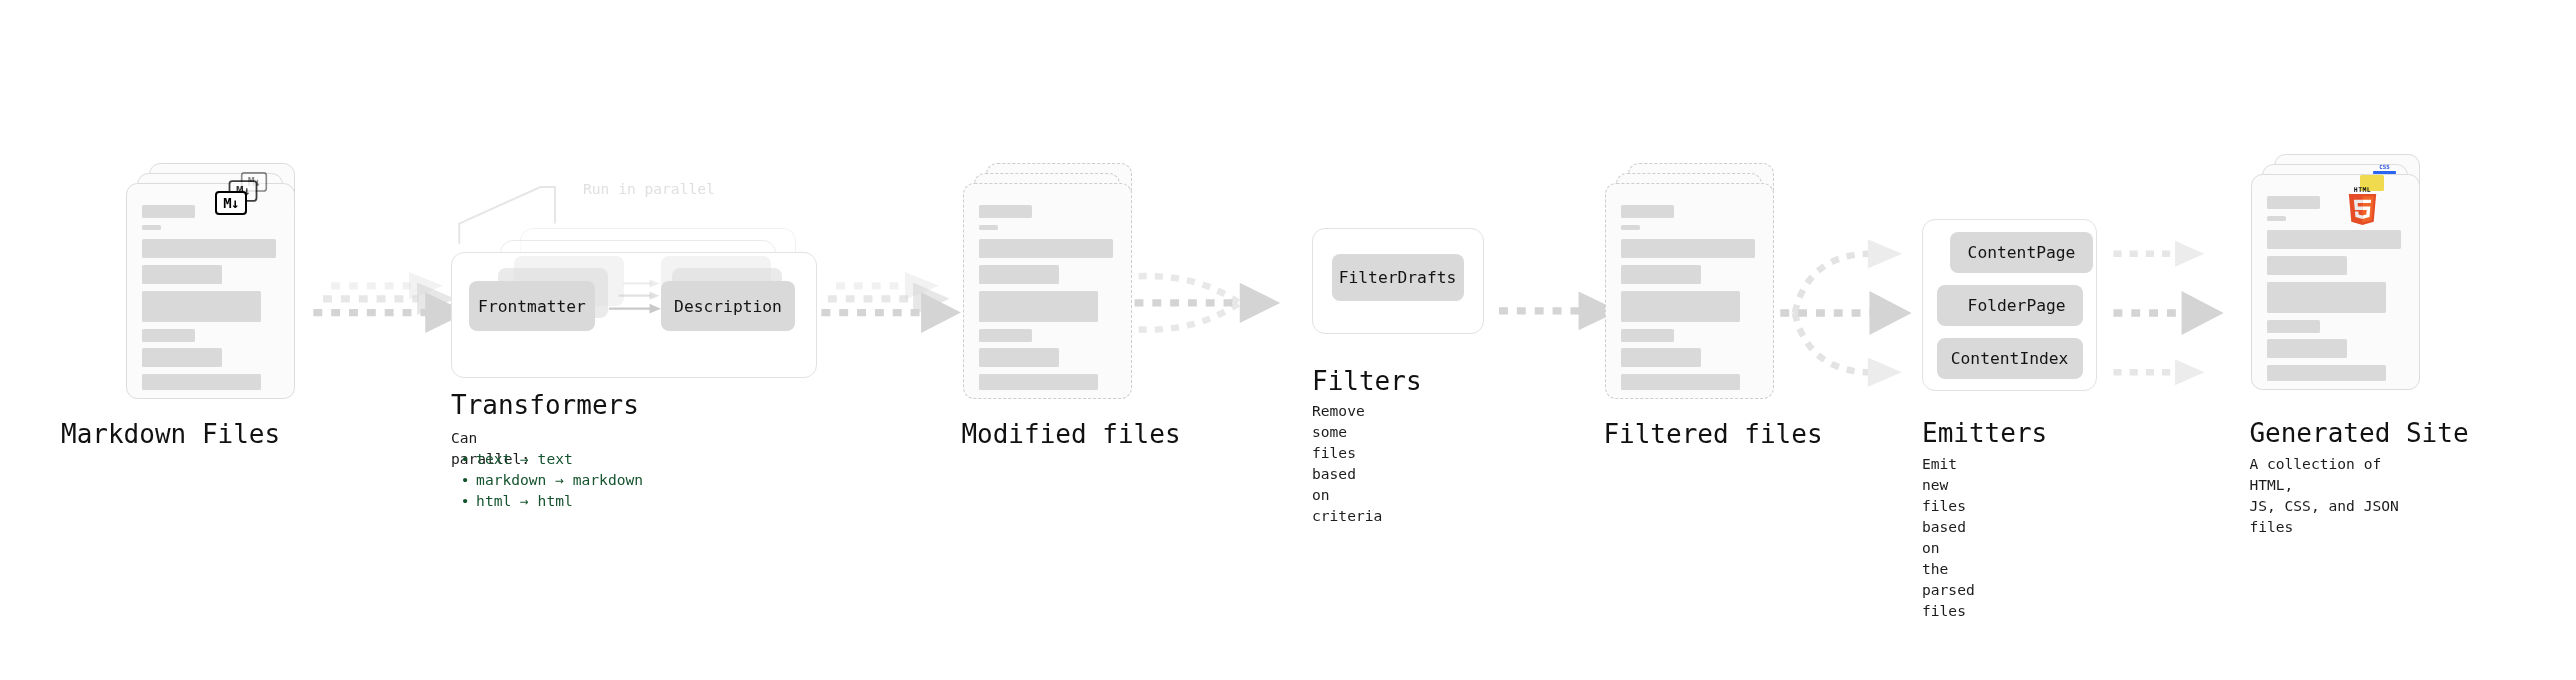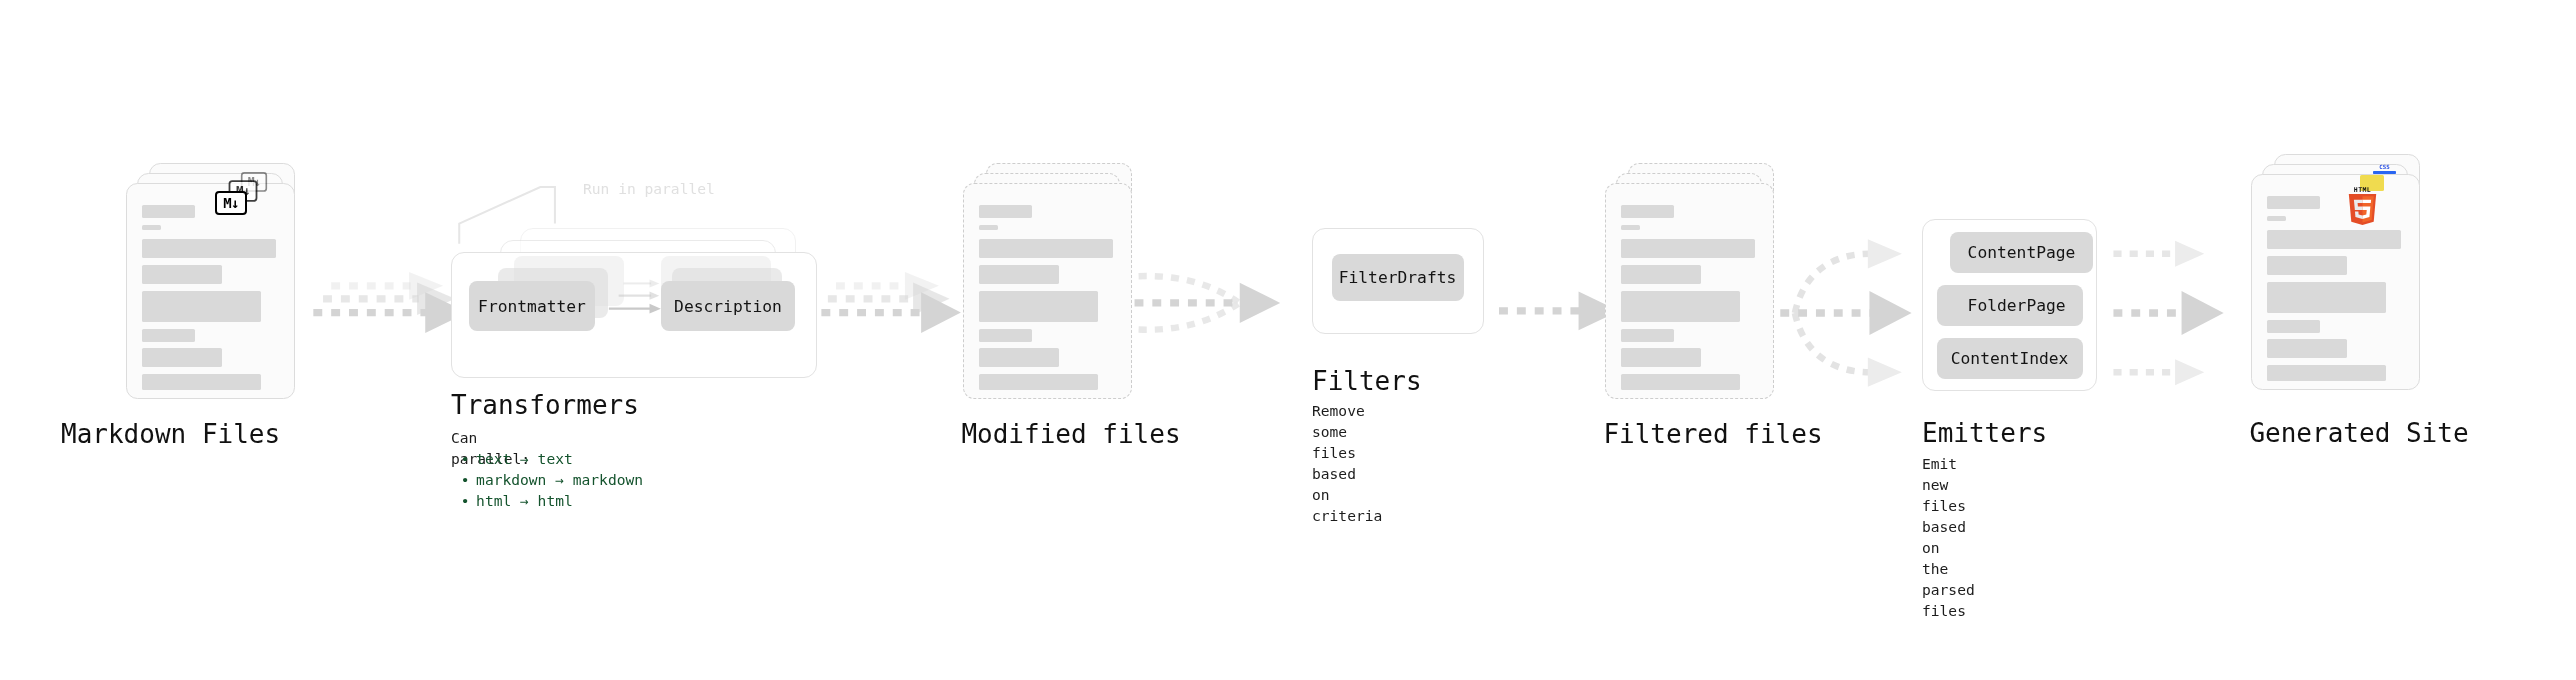--- a/index.html
+++ b/index.html
@@ -286,14 +286,16 @@
         <polygon fill="#e44d26" points="71,460 30,0 482,0 441,460 255,512"></polygon>
         <polygon fill="#f16529" points="256,472 407,430 442,37 256,37"></polygon>
         <polygon fill="#ebebeb" points="256,208 180,208 175,150 256,150 256,94 255,94 114,94 115,109 130,265 256,265"></polygon>
         <polygon fill="#ebebeb" points="256,353 255,354 192,337 188,291 160,291 132,291 139,381 255,413 256,413"></polygon>
         <polygon fill="#fff" points="255,208 255,265 326,265 319,337 255,354 255,413 371,381 372,368 385,220 387,208 375,208"></polygon>
         <polygon fill="#fff" points="255,94 255,129 255,150 255,150 392,150 392,150 393,150 394,138 397,109 399,94"></polygon>
       </svg>
     </div>
   </div>
   <div class="title" style="position:absolute;left:-1.6px;top:264px;">Generated Site</div>
+  <div class="sub" style="position:absolute;left:-1.6px;top:299px;">A collection of HTML,
+JS, CSS, and JSON files</div>
 </div>
 
 
 </body></html>

